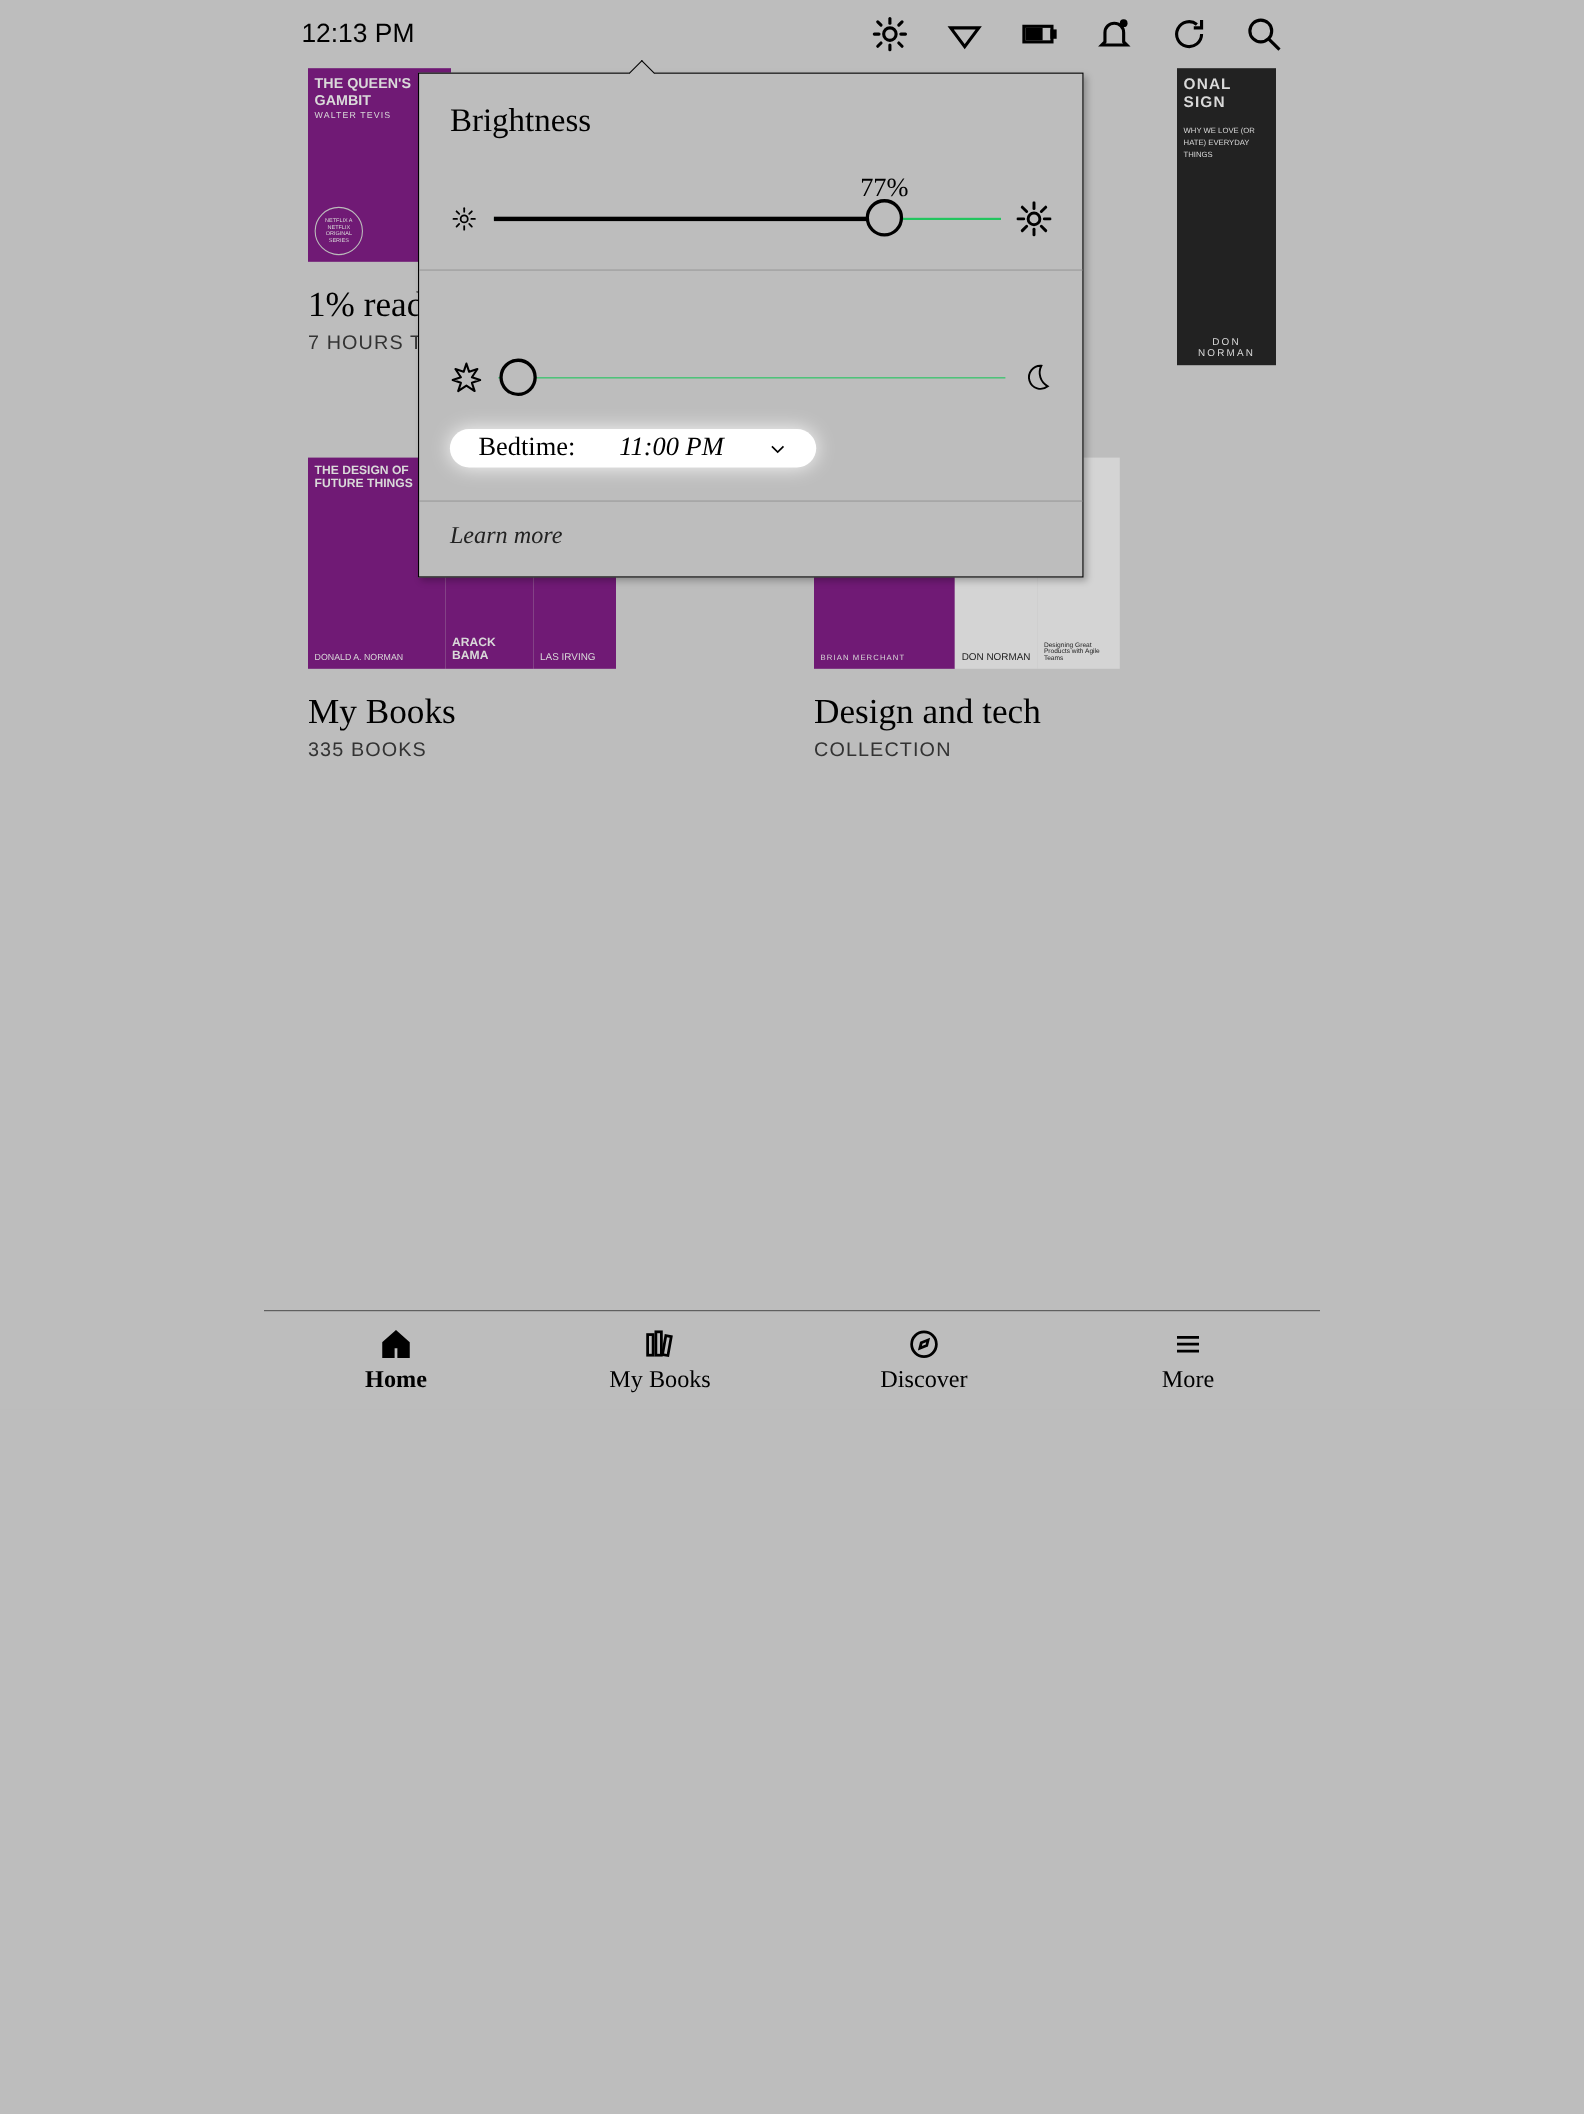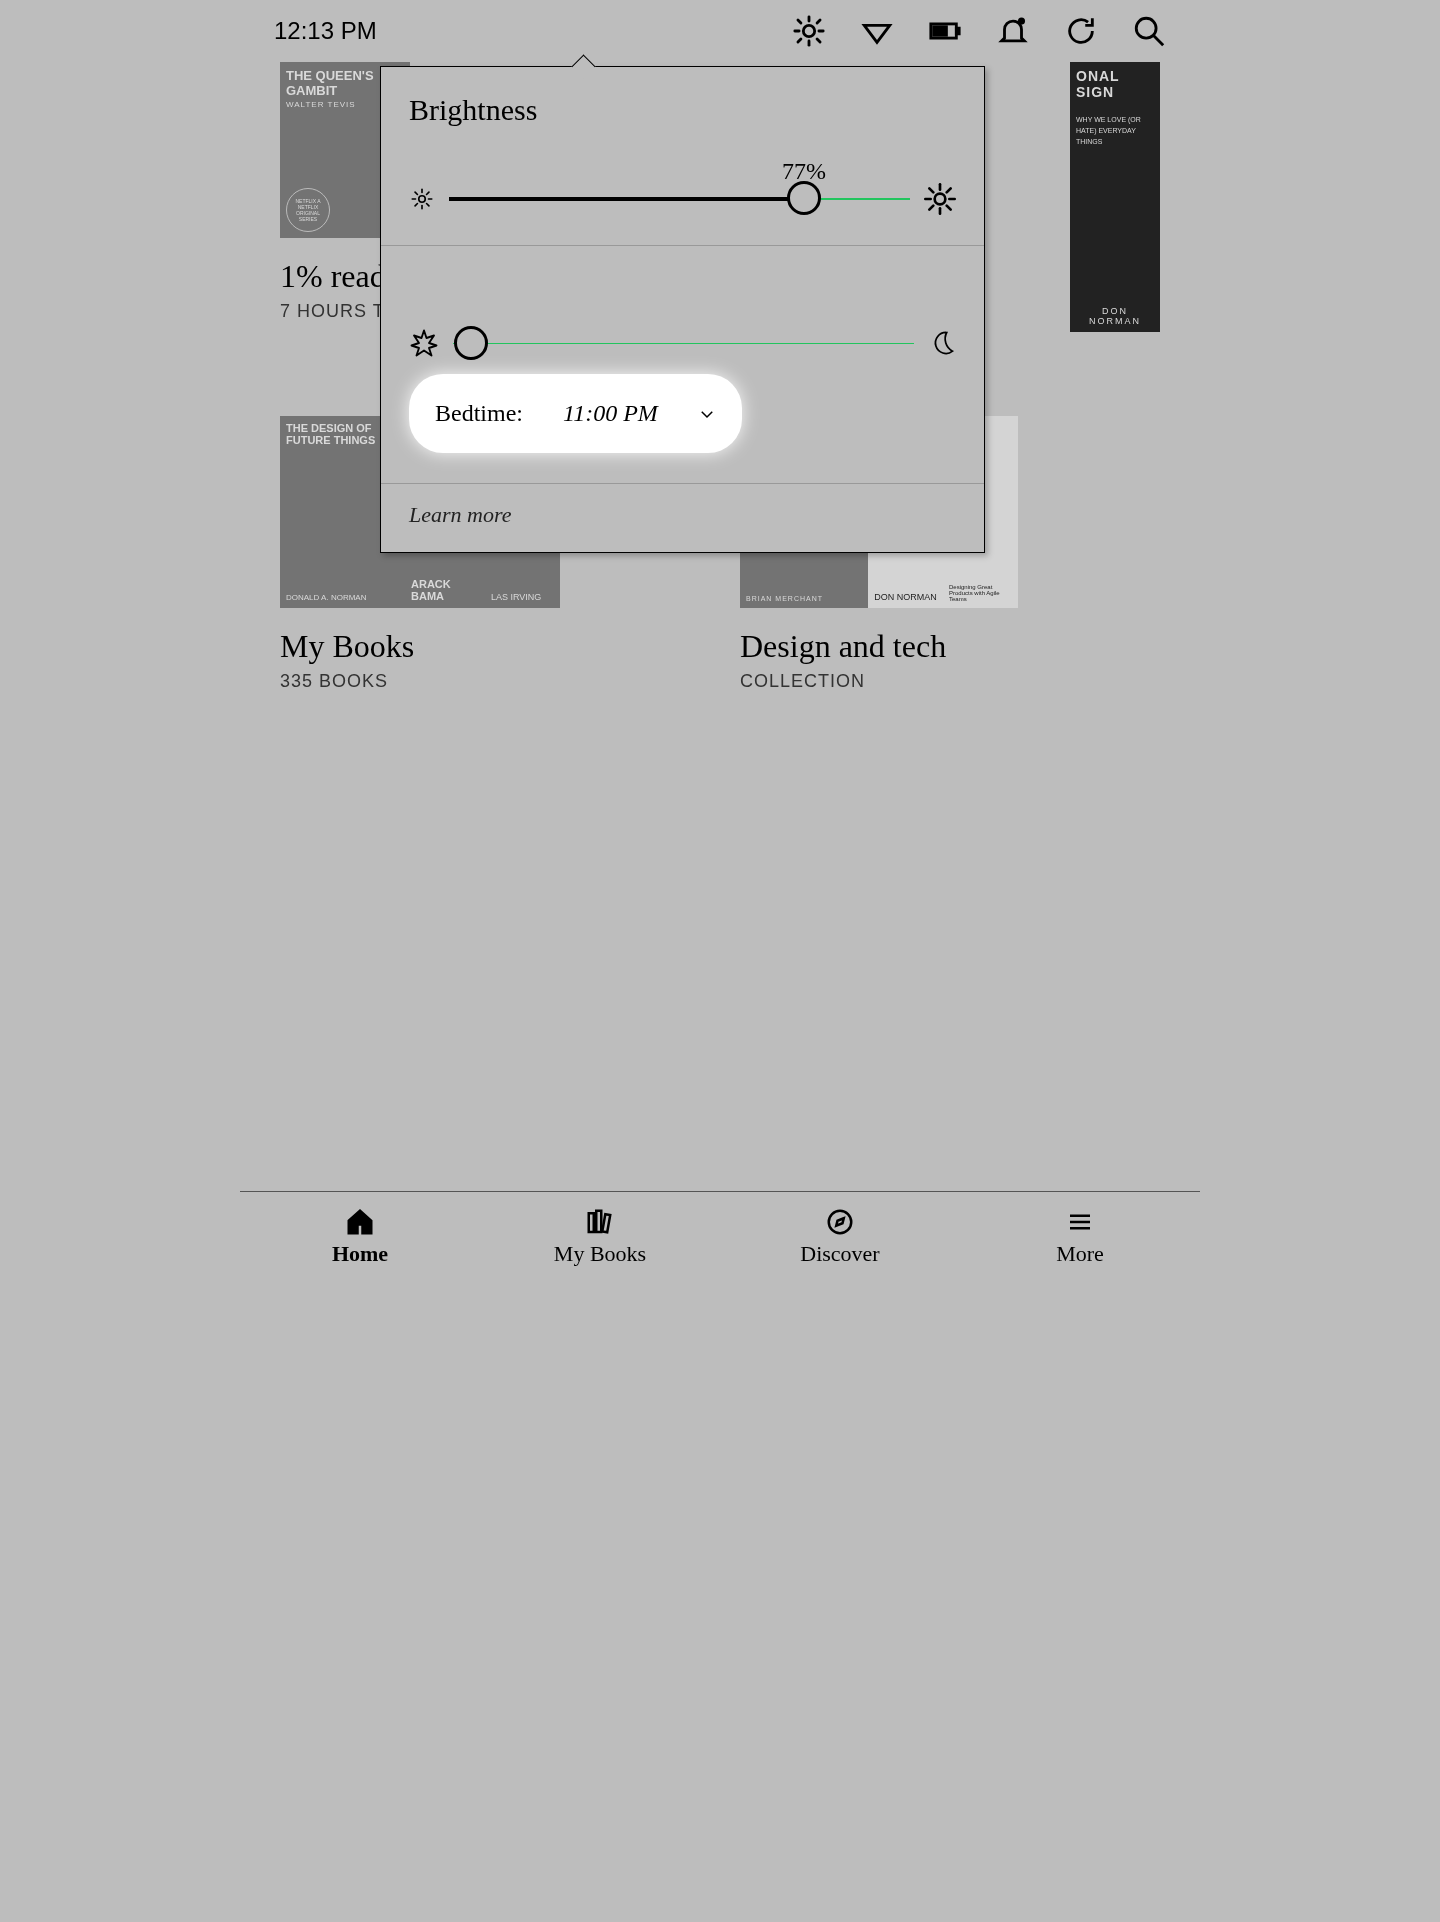--- a/index.html
+++ b/index.html
@@ -38,28 +38,28 @@
   .slider-track{flex:1;height:2px;background:#22c55e;position:relative;}
   .slider-fill{position:absolute;left:0;top:-1px;height:4px;background:#000;}
   .slider-thumb{position:absolute;width:34px;height:34px;border:3px solid #000;border-radius:50%;background:#bdbdbd;top:-17px;transform:translateX(-50%);}
   .pct-label{position:absolute;font-family:Georgia,serif;font-size:24px;top:-40px;transform:translateX(-50%);}
   .mini-sun{width:26px;height:26px;}
   .divider{border-top:1px solid #999;}
   .nl-head{display:flex;align-items:center;justify-content:space-between;}
   .auto-wrap{display:flex;align-items:center;gap:10px;font-family:'Helvetica Neue',Arial,sans-serif;font-size:22px;letter-spacing:1px;}
   .toggle{width:72px;height:36px;border:2px solid #000;border-radius:20px;position:relative;}
   .toggle .knob{position:absolute;width:28px;height:28px;border:2px solid #000;border-radius:50%;top:2px;left:2px;background:#bdbdbd;}
-  .bedtime-pill{display:inline-flex;align-items:center;gap:40px;background:#fff;border-radius:34px;padding:26px 26px;margin-top:16px;
+  .bedtime-pill{display:inline-flex;align-items:center;gap:40px;background:#fff;border-radius:34px;padding:4px 26px;margin-top:32px;
                box-shadow:0 0 18px rgba(255,255,255,.9);}
   .bedtime-label{font-size:24px;}
   .bedtime-value{font-style:italic;font-size:24px;}
   .chev{width:18px;height:18px;}
   .learn{font-style:italic;font-size:22px;padding:18px 28px 24px;color:#222;}
   
-  .bk{background:#737373;color:#d9d9d9;font-family:'Helvetica Neue',Arial,sans-serif;font-size:10px;display:flex;
+  .bk{background:#701a75;color:#d9d9d9;font-family:'Helvetica Neue',Arial,sans-serif;font-size:10px;display:flex;
       flex-direction:column;justify-content:space-between;padding:6px;overflow:hidden;}
   .bk.dark{background:#222;}
 </style>
 </head>
 <body>
 
 <div class="screen">
 
   <div class="statusbar">
     <div class="time">12:13 PM</div>

